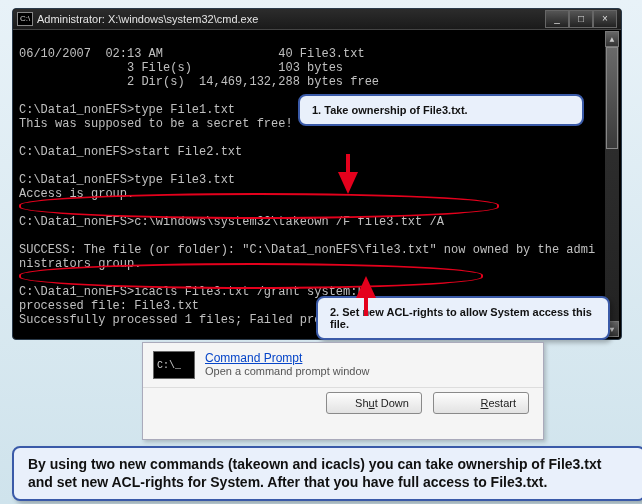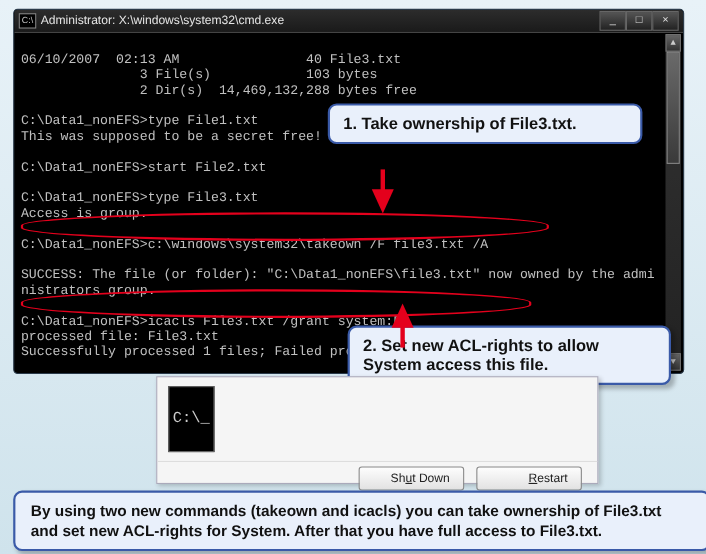--- a/index.html
+++ b/index.html
@@ -61,21 +61,21 @@
     border-radius: 50% / 50%;
     pointer-events: none;
   }
   .callout {
     position: absolute;
     background: #e9f0fb;
     border: 2px solid #3a5aa8;
     border-radius: 8px;
     padding: 8px 12px;
     font-family: Arial, sans-serif;
-    font-size: 15px;
+    font-size: 11px;
     font-weight: bold;
     color: #111;
     box-shadow: 3px 3px 4px rgba(0,0,0,.25);
   }
   .arrow {
     position: absolute;
     width: 0; height: 0;
     border-left: 10px solid transparent;
     border-right: 10px solid transparent;
     border-top: 22px solid #e4001c;
@@ -85,21 +85,21 @@
   }
   .cmdpanel {
     position:absolute; left:142px; top:342px; width:400px; height:96px;
     background:#f5f5f5; border:1px solid #aab;
     box-shadow: 2px 2px 4px rgba(0,0,0,.2);
     font-size: 11px;
   }
   .cmdrow { display:flex; padding:8px 10px; gap:10px; align-items:flex-start; }
   .cmdicon {
     width:34px; height:26px; background:#000; border:1px solid #666;
-    color:#ccc; font-size:14px; display:flex; align-items:center; padding:16px 3px;
+    color:#ccc; font-size:10px; display:flex; align-items:center; padding:0 3px;
     font-family:"Courier New",monospace;
   }
   .cmdtext .link { color:#0645c8; text-decoration:underline; font-size:12px; font-weight:normal; }
   .cmdtext .desc { color:#555; font-size:11px; }
   .btnrow { text-align:right; padding:4px 14px 0; border-top:1px solid #ddd; }
   .nbtn {
     display:inline-block; min-width:70px; 
     font-size:11px; font-family:Tahoma,sans-serif; color:#222;
     background:linear-gradient(#fdfdfd,#e2e2e2);
     border:1px solid #8a8a8a; border-radius:3px; padding:4px 12px; margin-left:8px;
@@ -185,20 +185,24 @@
 <div class="arrow" style="left:338px; top:172px;"></div>
 
 <div class="callout" style="left:316px; top:296px; width:266px;">
   <span>2. Set new ACL-rights to allow System access this file.</span>
 </div>
 <div class="arrow" style="left:356px; top:276px; transform:rotate(180deg);"></div>
 
 <div class="cmdpanel">
   <div class="cmdrow">
     <div class="cmdicon">C:\_</div>
+    <div class="cmdtext">
+      <div class="link">Command Prompt</div>
+      <div class="desc">Open a command prompt window</div>
+    </div>
   </div>
   <div class="btnrow">
     <span class="nbtn"><span>Sh</span><u>u</u><span>t Down</span></span>
     <span class="nbtn"><u>R</u><span>estart</span></span>
   </div>
 </div>
 
 <div class="bottombox">
   <span>By using two new commands (takeown and icacls) you can take ownership of File3.txt and set new ACL-rights for System. After that you have full access to File3.txt.</span>
 </div>

